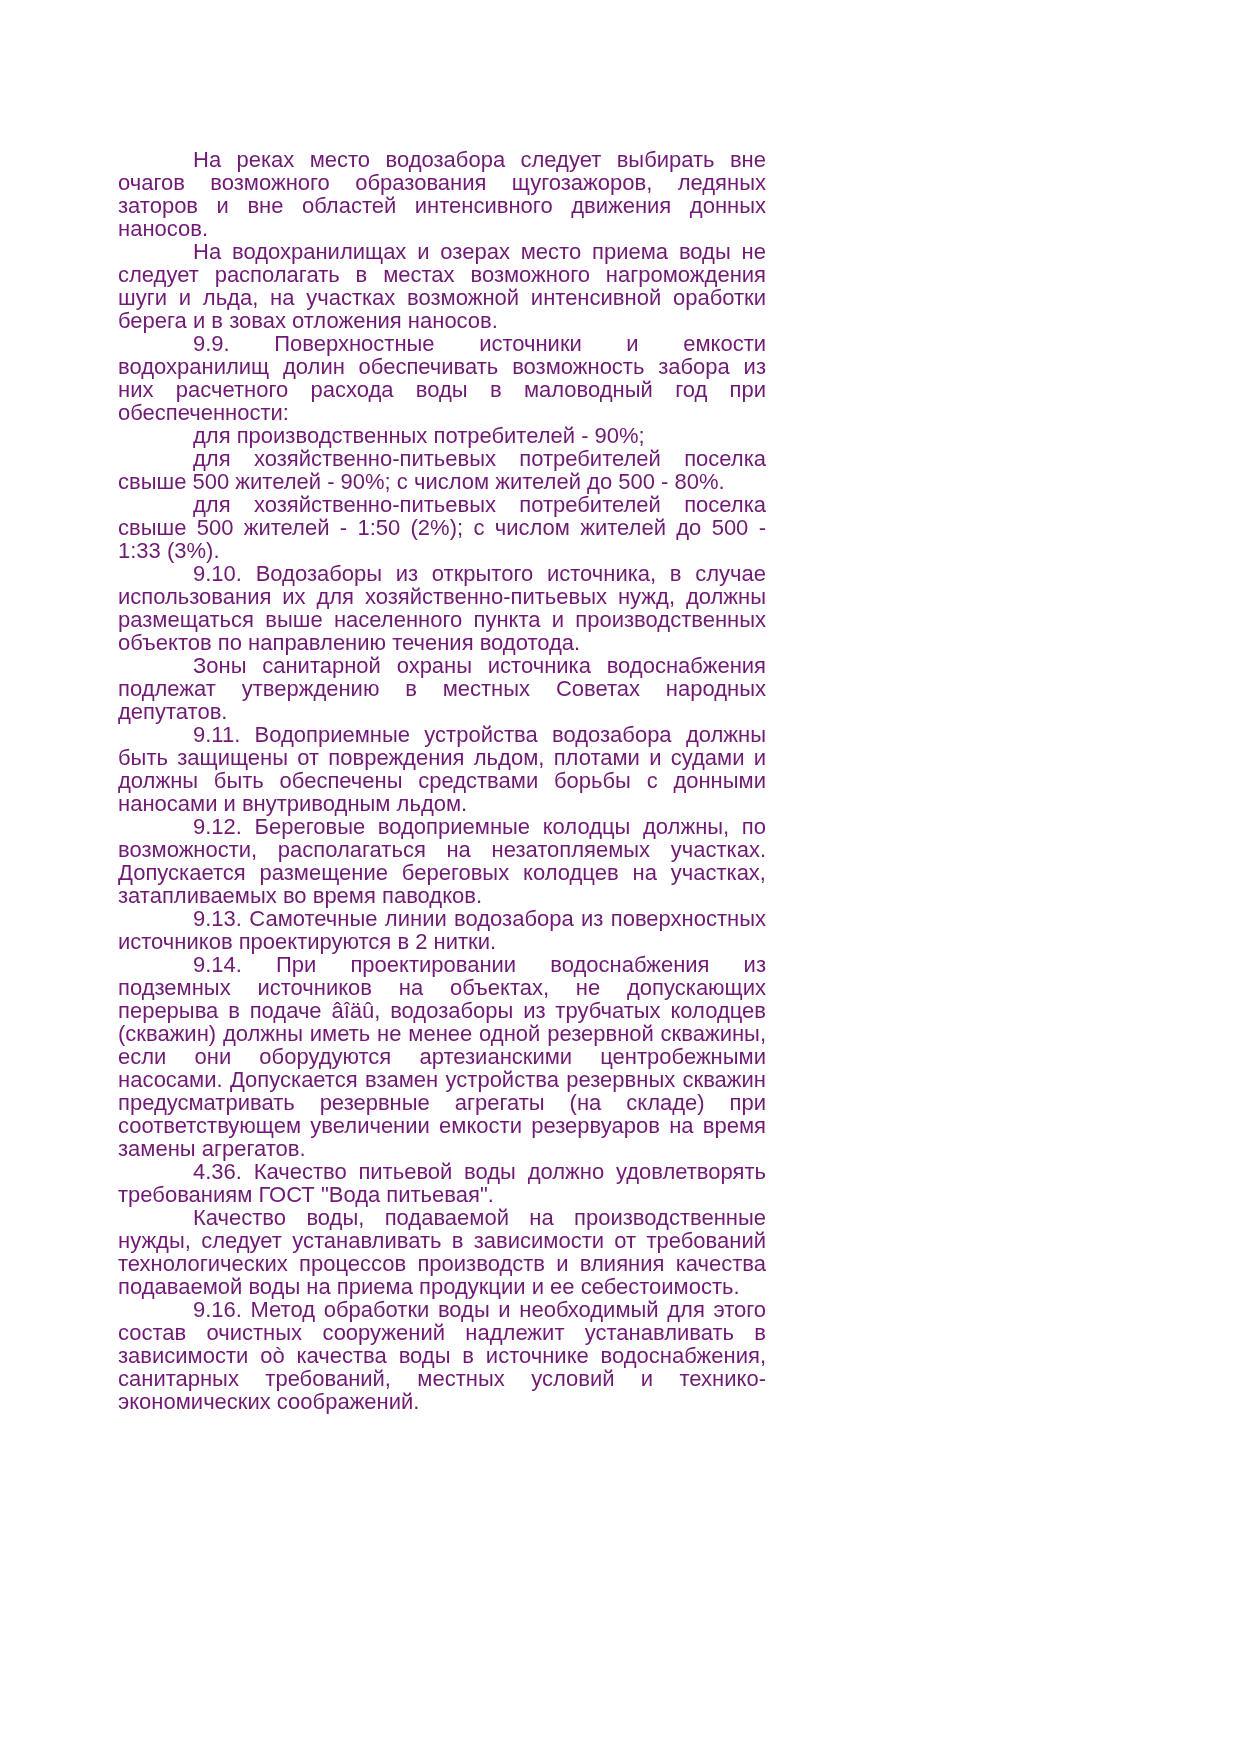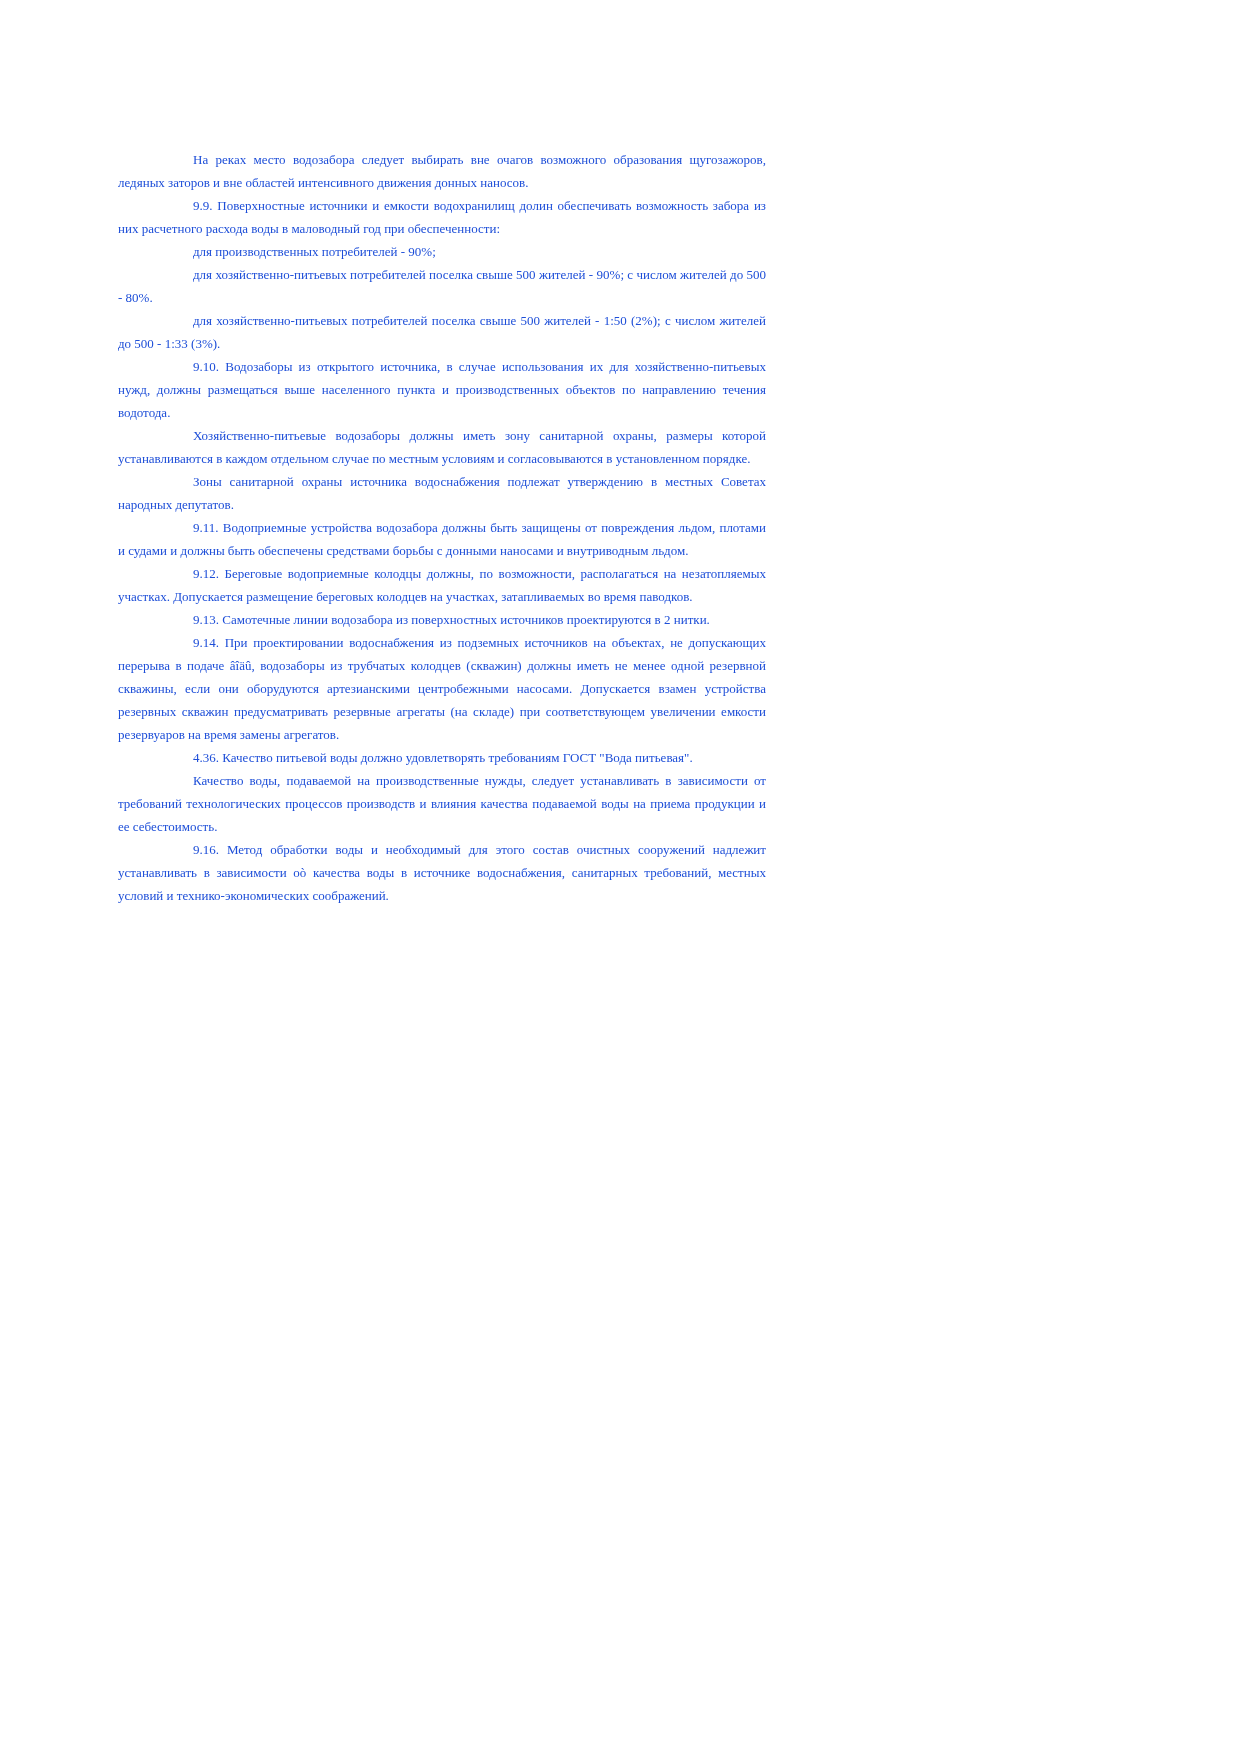--- a/index.html
+++ b/index.html
@@ -11,42 +11,42 @@
       width: 1240px;
       height: 1755px;
       position: relative;
       overflow: hidden;
     }
     .page {
       position: absolute;
       left: 118px;
       top: 148px;
       width: 648px;
-      font-family: Liberation Serif, serif;
-      font-size: 13px;
+      font-family: Liberation Sans, sans-serif;
+      font-size: 22px;
       line-height: 23px;
-      color: #1d4ed8;
+      color: #701a75;
     }
     .para {
       margin: 0;
       text-indent: 75px;
       text-align: justify;
     }
   </style>
 </head>
 <body>
 
 <div class="page">
   <p class="para">На реках место водозабора следует выбирать вне очагов возможного образования щугозажоров, ледяных заторов и вне областей интенсивного движения донных наносов.</p>
+  <p class="para">На водохранилищах и озерах место приема воды не следует располагать в местах возможного нагромождения шуги и льда, на участках возможной интенсивной оработки берега и в зовах отложения наносов.</p>
   <p class="para">9.9. Поверхностные источники и емкости водохранилищ долин обеспечивать возможность забора из них расчетного расхода воды в маловодный год при обеспеченности:</p>
   <p class="para">для производственных потребителей - 90%;</p>
   <p class="para">для хозяйственно-питьевых потребителей поселка свыше 500 жителей - 90%; с числом жителей до 500 - 80%.</p>
   <p class="para">для хозяйственно-питьевых потребителей поселка свыше 500 жителей - 1:50 (2%); с числом жителей до 500 - 1:33 (3%).</p>
   <p class="para">9.10. Водозаборы из открытого источника, в случае использования их для хозяйственно-питьевых нужд, должны размещаться выше населенного пункта и производственных объектов по направлению течения водотода.</p>
-  <p class="para">Хозяйственно-питьевые водозаборы должны иметь зону санитарной охраны, размеры которой устанавливаются в каждом отдельном случае по местным условиям и согласовываются в установленном порядке.</p>
   <p class="para">Зоны санитарной охраны источника водоснабжения подлежат утверждению в местных Советах народных депутатов.</p>
   <p class="para">9.11. Водоприемные устройства водозабора должны быть защищены от повреждения льдом, плотами и судами и должны быть обеспечены средствами борьбы с донными наносами и внутриводным льдом.</p>
   <p class="para">9.12. Береговые водоприемные колодцы должны, по возможности, располагаться на незатопляемых участках. Допускается размещение береговых колодцев на участках, затапливаемых во время паводков.</p>
   <p class="para">9.13. Самотечные линии водозабора из поверхностных источников проектируются в 2 нитки.</p>
   <p class="para">9.14. При проектировании водоснабжения из подземных источников на объектах, не допускающих перерыва в подаче âîäû, водозаборы из трубчатых колодцев (скважин) должны иметь не менее одной резервной скважины, если они оборудуются артезианскими центробежными насосами. Допускается взамен устройства резервных скважин предусматривать резервные агрегаты (на складе) при соответствующем увеличении емкости резервуаров на время замены агрегатов.</p>
   <p class="para">4.36. Качество питьевой воды должно удовлетворять требованиям ГОСТ "Вода питьевая".</p>
   <p class="para">Качество воды, подаваемой на производственные нужды, следует устанавливать в зависимости от требований технологических процессов производств и влияния качества подаваемой воды на приема продукции и ее себестоимость.</p>
   <p class="para">9.16. Метод обработки воды и необходимый для этого состав очистных сооружений надлежит устанавливать в зависимости oò качества воды в источнике водоснабжения, санитарных требований, местных условий и технико-экономических соображений.</p>
 </div>
 

